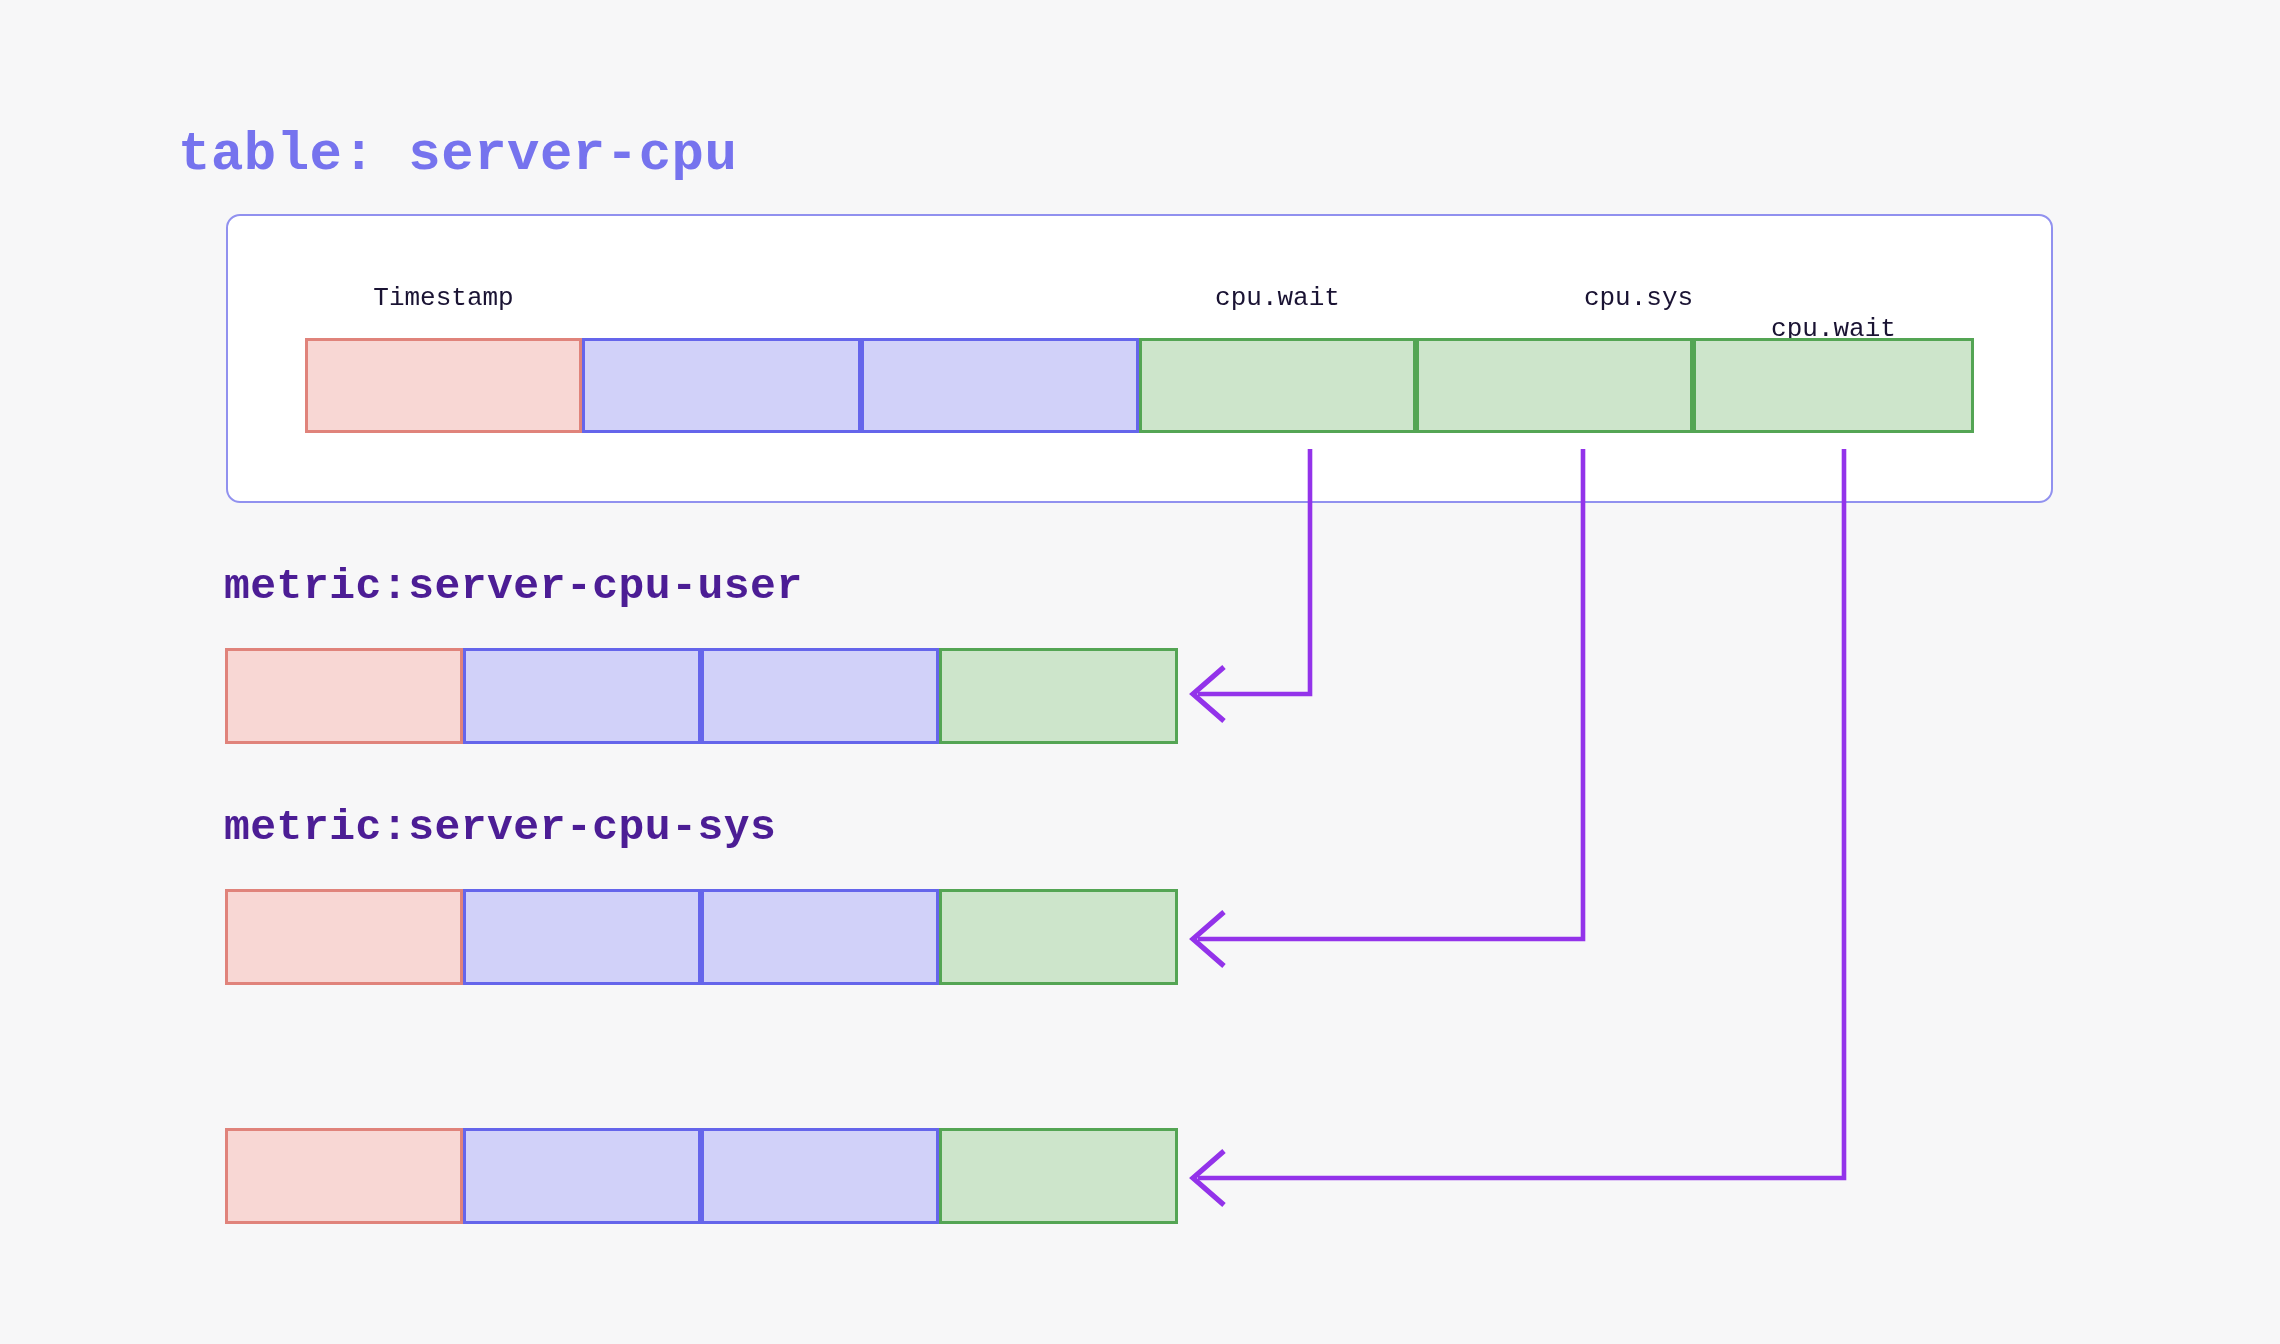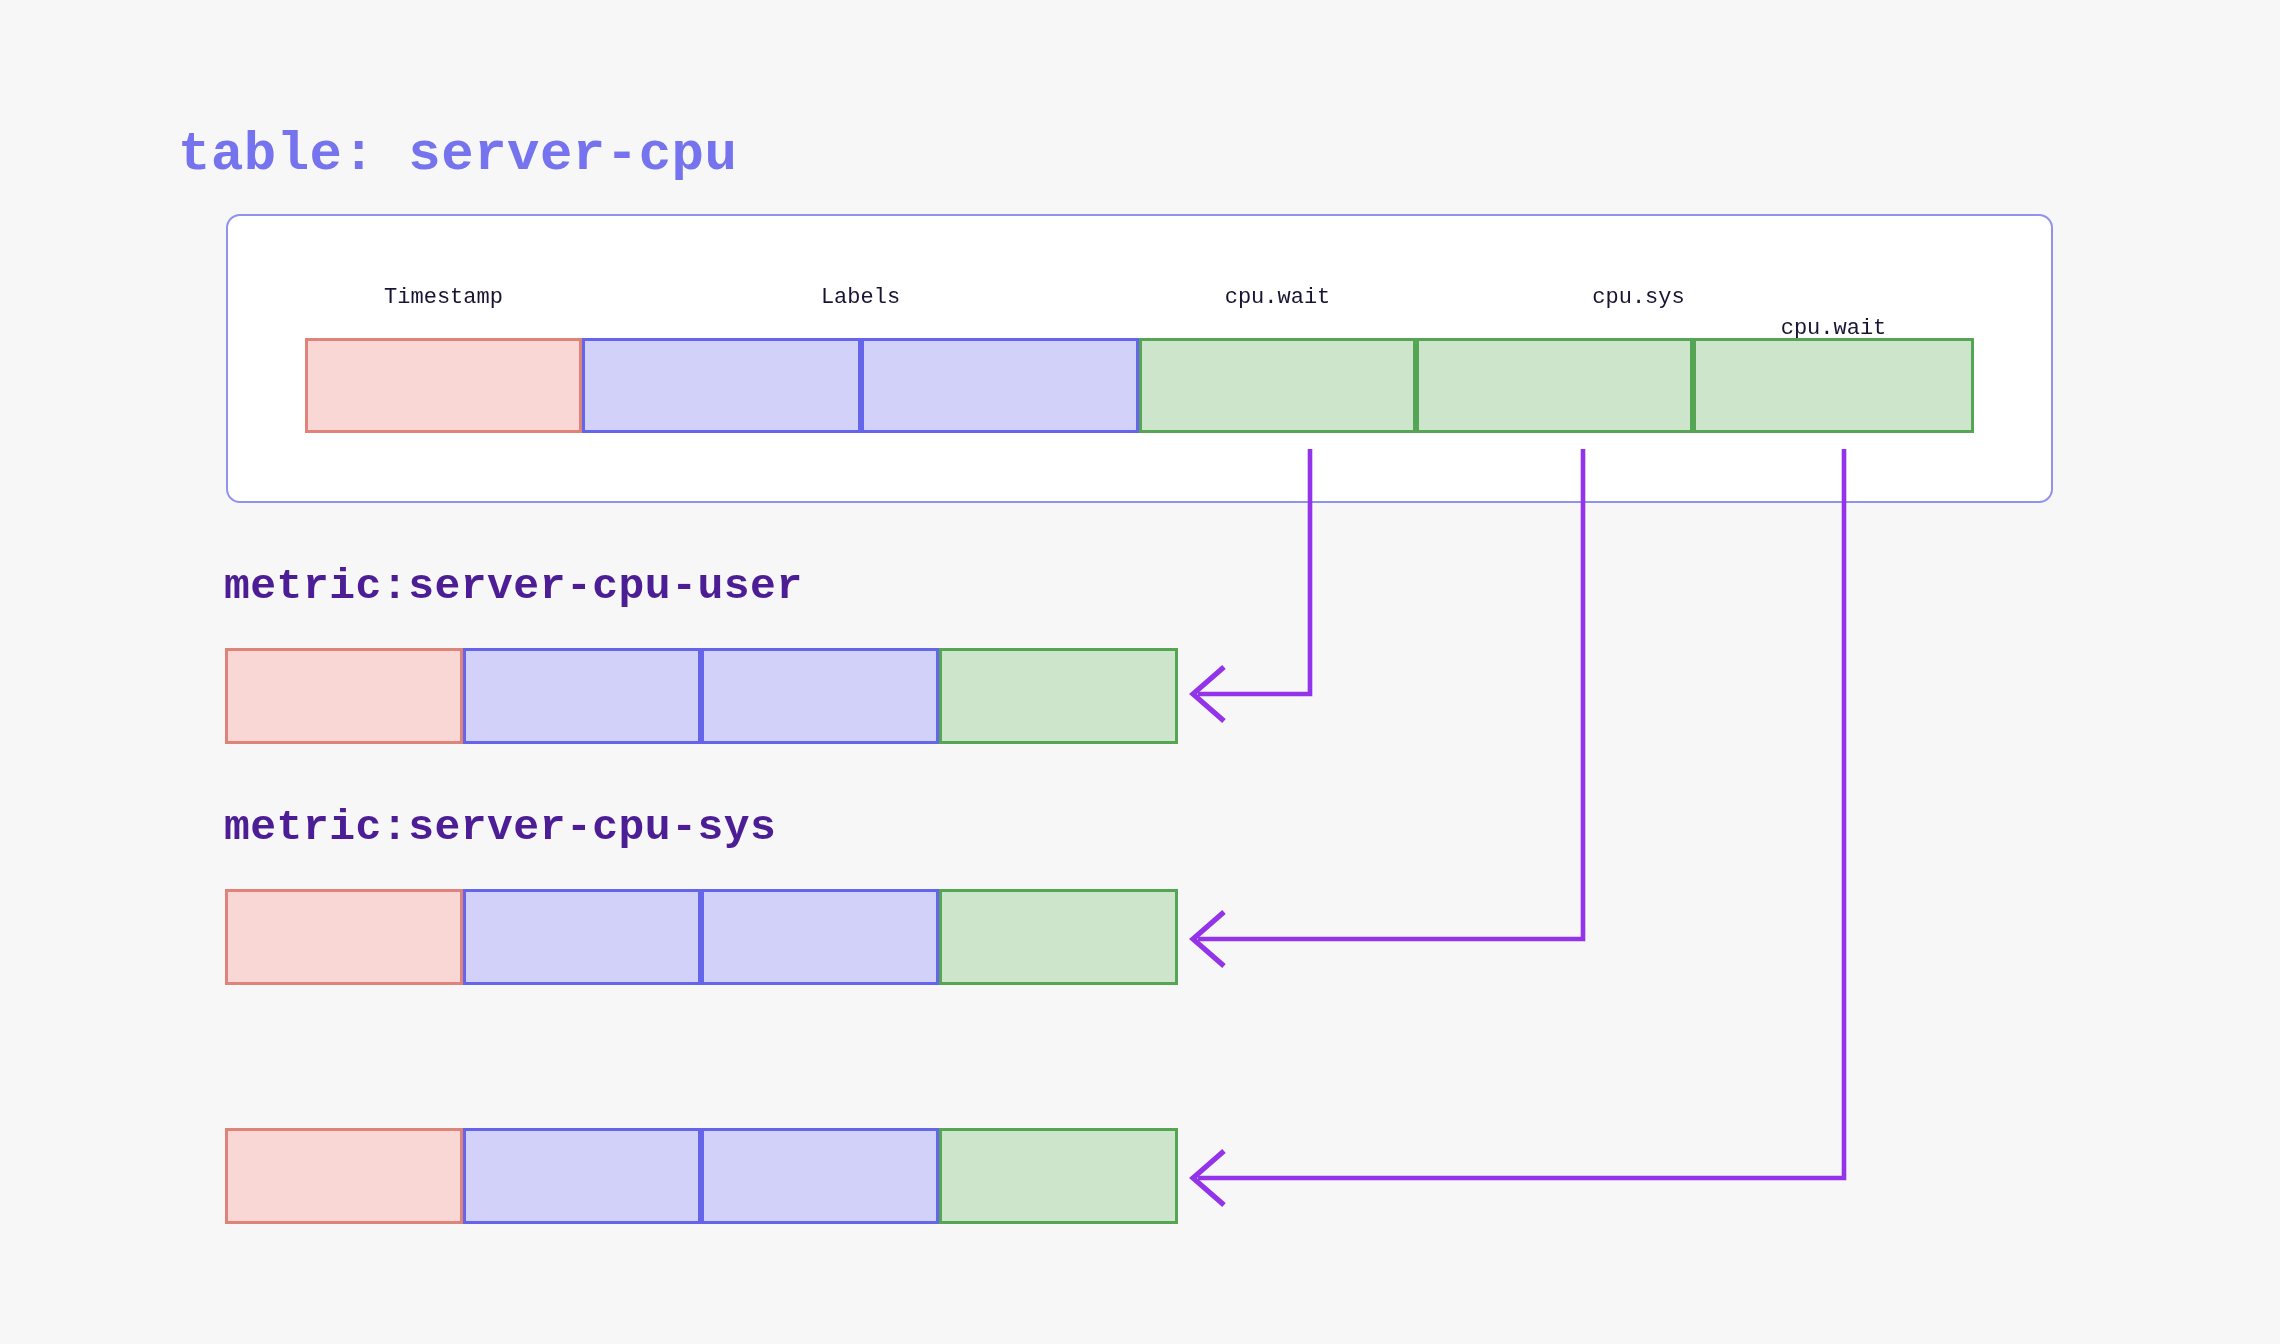--- a/index.html
+++ b/index.html
@@ -13,21 +13,21 @@
   }
 
   .table-box{
     position:absolute;left:226px;top:214px;width:1827px;height:289px;
     background:#ffffff;border:2px solid #9191ef;border-radius:14px;
     box-sizing:border-box;
   }
 
   .hdr{
     position:absolute;top:281px;height:34px;
-    font-size:22px;line-height:34px;color:#1a1333;text-align:center;white-space:pre;
+    font-size:26px;line-height:34px;color:#1a1333;text-align:center;white-space:pre;
   }
   .hdr-timestamp{left:305px;width:277px;}
   .hdr-labels{left:582px;width:557px;}
   .hdr-cpu-user{left:1139px;width:277px;}
   .hdr-cpu-sys{left:1500px;width:277px;}
   .hdr-cpu-wait{left:1693px;width:281px;margin-top:31px;}
 
   .row{position:absolute;display:flex;}
   .cell{box-sizing:border-box;height:100%;}
   .cell.red  {background:#f8d7d4;border:3px solid #e0837b;}
@@ -59,21 +59,20 @@
 </head>
 <body>
 
 <div class="page">
 
   <div class="title">table: server-cpu</div>
 
   <div class="table-box"></div>
 
   <div class="hdr hdr-timestamp">Timestamp</div>
-  <div class="hdr hdr-labels">Labels</div>
   <div class="hdr hdr-cpu-user">cpu.wait</div>
   <div class="hdr hdr-cpu-sys">cpu.sys</div>
   <div class="hdr hdr-cpu-wait">cpu.wait</div>
 
   <div class="row table-row">
     <div class="cell red  c1"></div>
     <div class="cell blue c2"></div>
     <div class="cell blue c3"></div>
     <div class="cell green c4"></div>
     <div class="cell green c5"></div>

